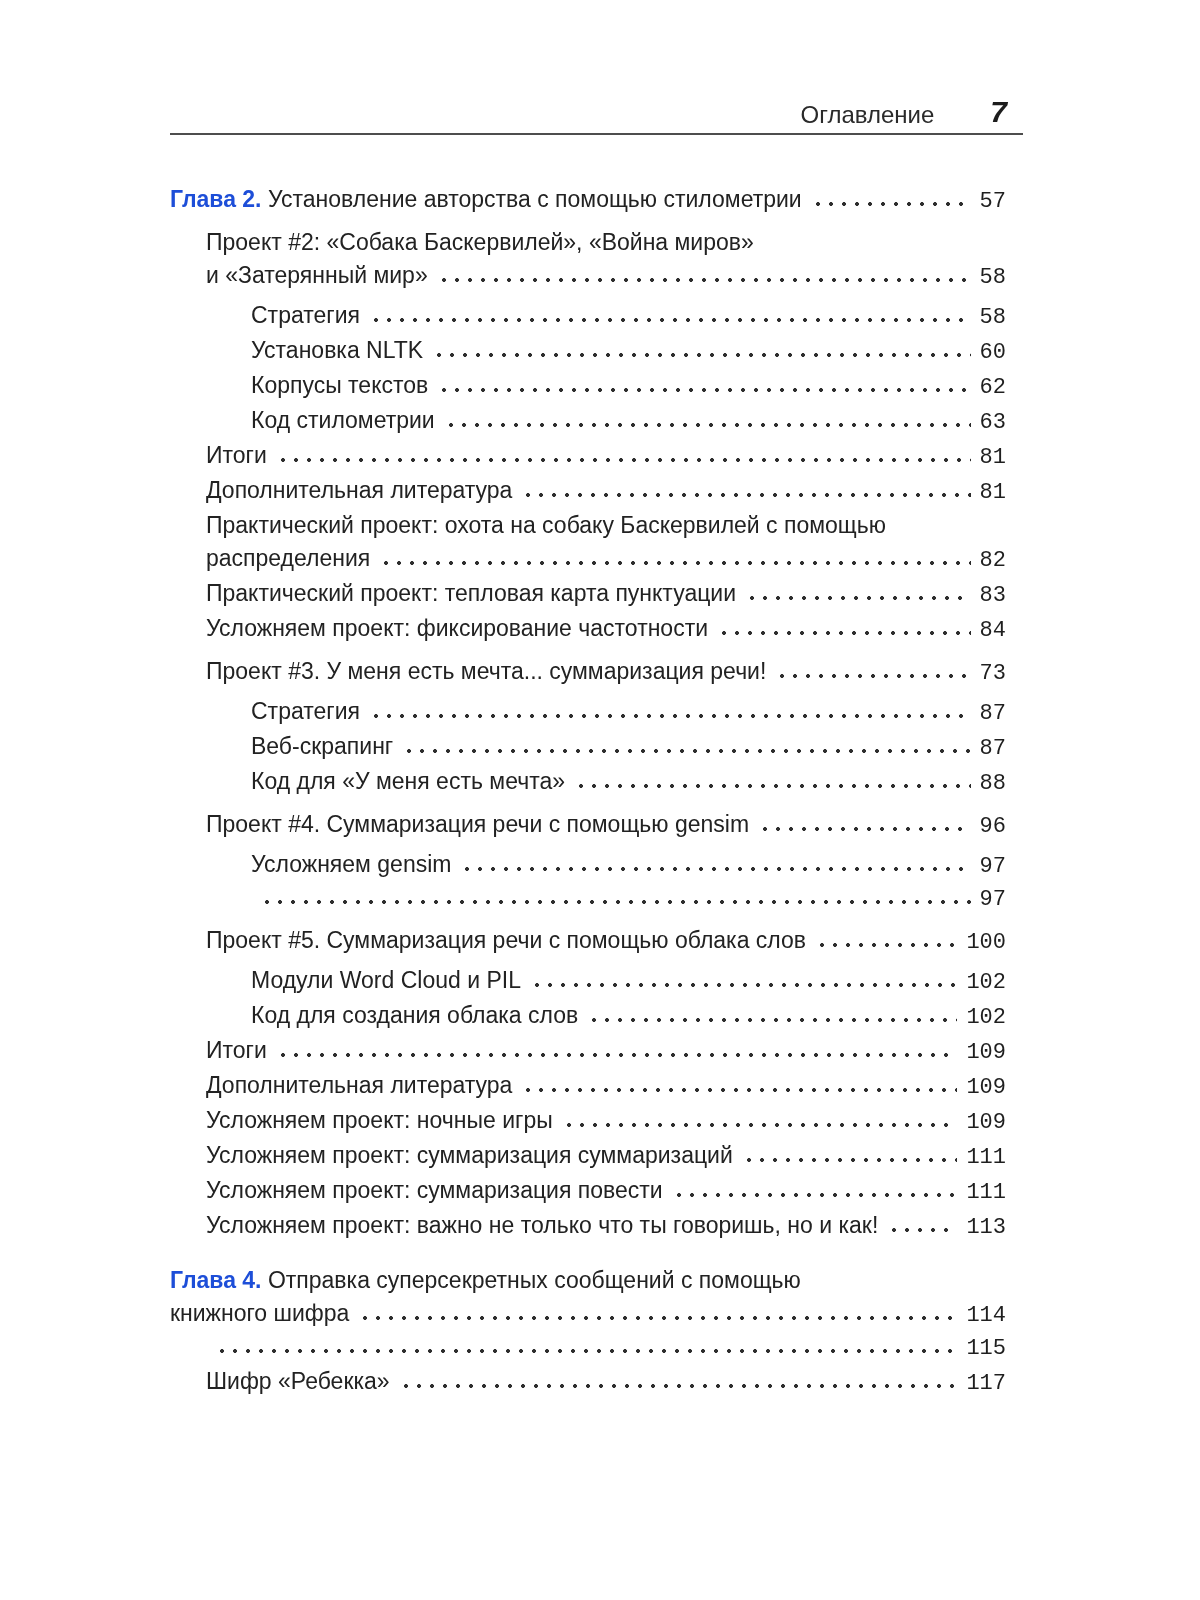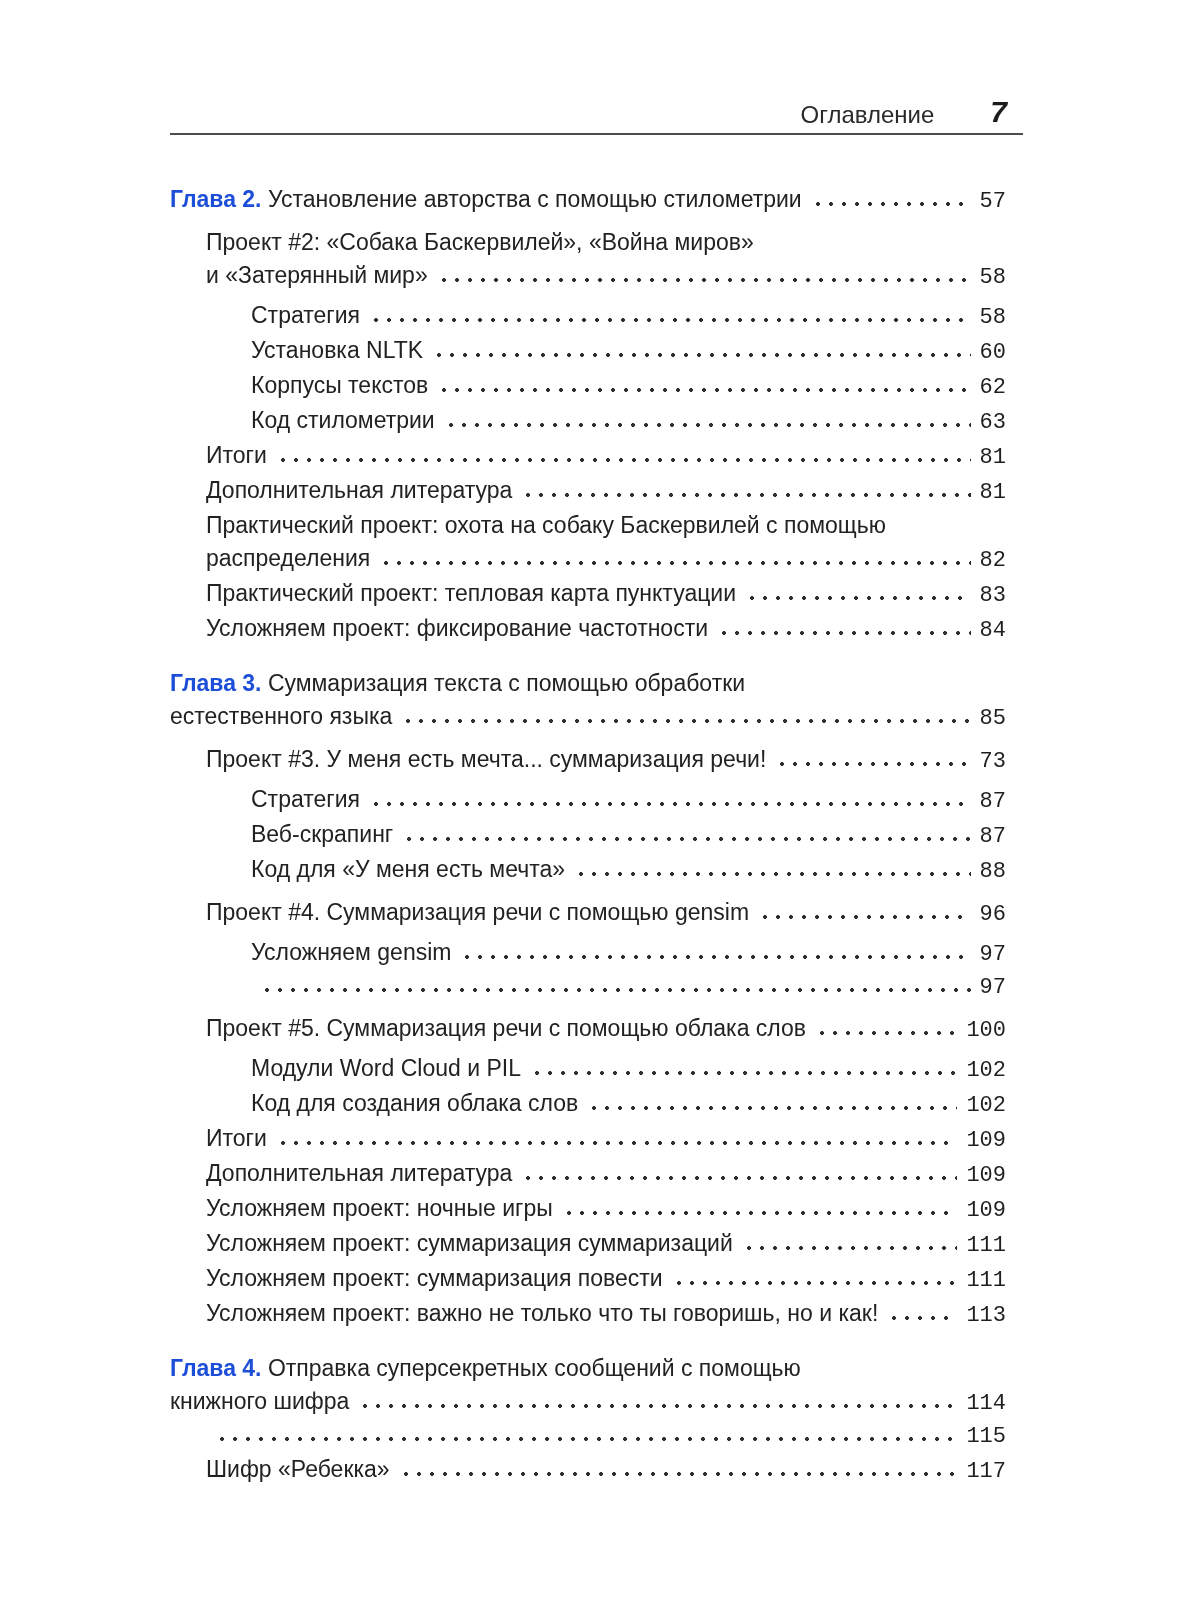--- a/index.html
+++ b/index.html
@@ -162,28 +162,20 @@
           <span class="pagenum">83</span>
         </div>
       </div>
       <div class="entry level-1">
         <div class="line last">
           <span class="text">Усложняем проект: фиксирование частотности</span>
           <span class="leader"></span>
           <span class="pagenum">84</span>
         </div>
       </div>
-      <div class="entry level-0 chapter">
-        <div class="line"><span class="text"><span class="bold-prefix">Глава 3. </span>Суммаризация текста с помощью обработки</span></div>
-        <div class="line last">
-          <span class="text">естественного языка</span>
-          <span class="leader"></span>
-          <span class="pagenum">85</span>
-        </div>
-      </div>
       <div class="entry level-1 group">
         <div class="line last">
           <span class="text">Проект #3. У меня есть мечта... суммаризация речи!</span>
           <span class="leader"></span>
           <span class="pagenum">73</span>
         </div>
       </div>
       <div class="entry level-2">
         <div class="line last">
           <span class="text">Стратегия</span>

